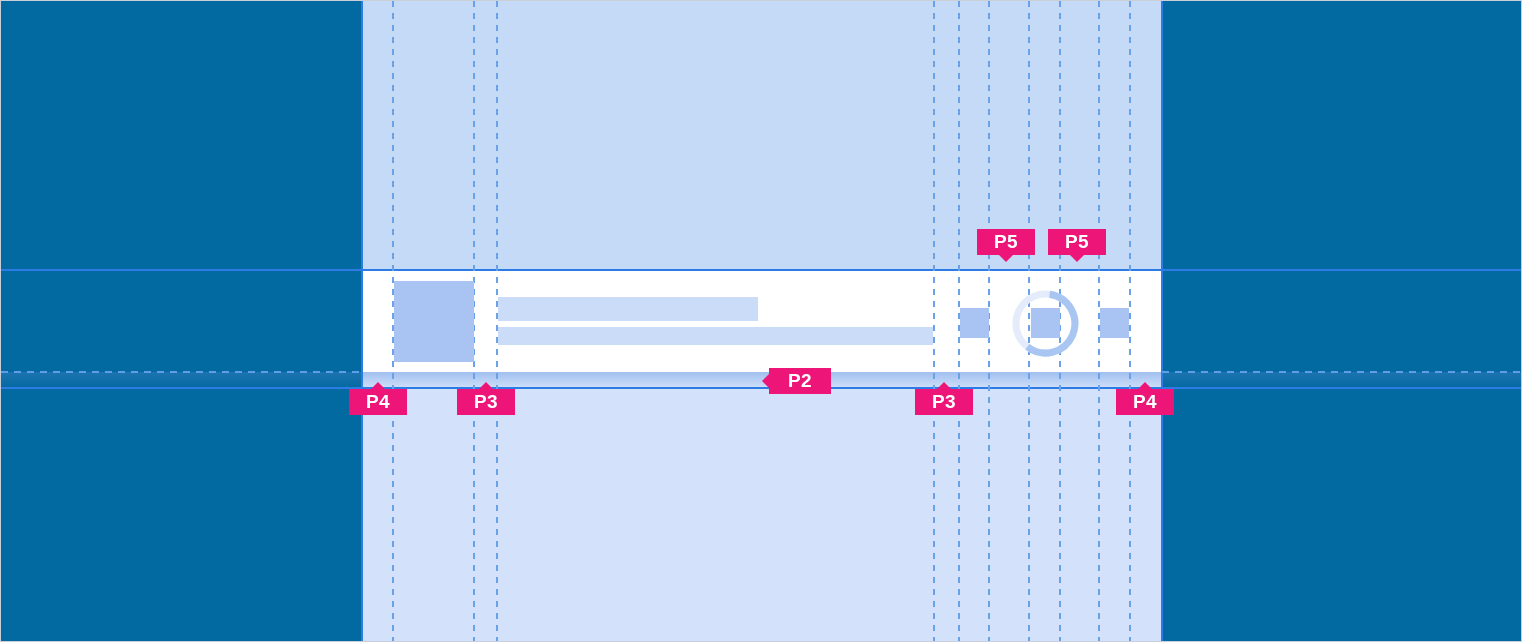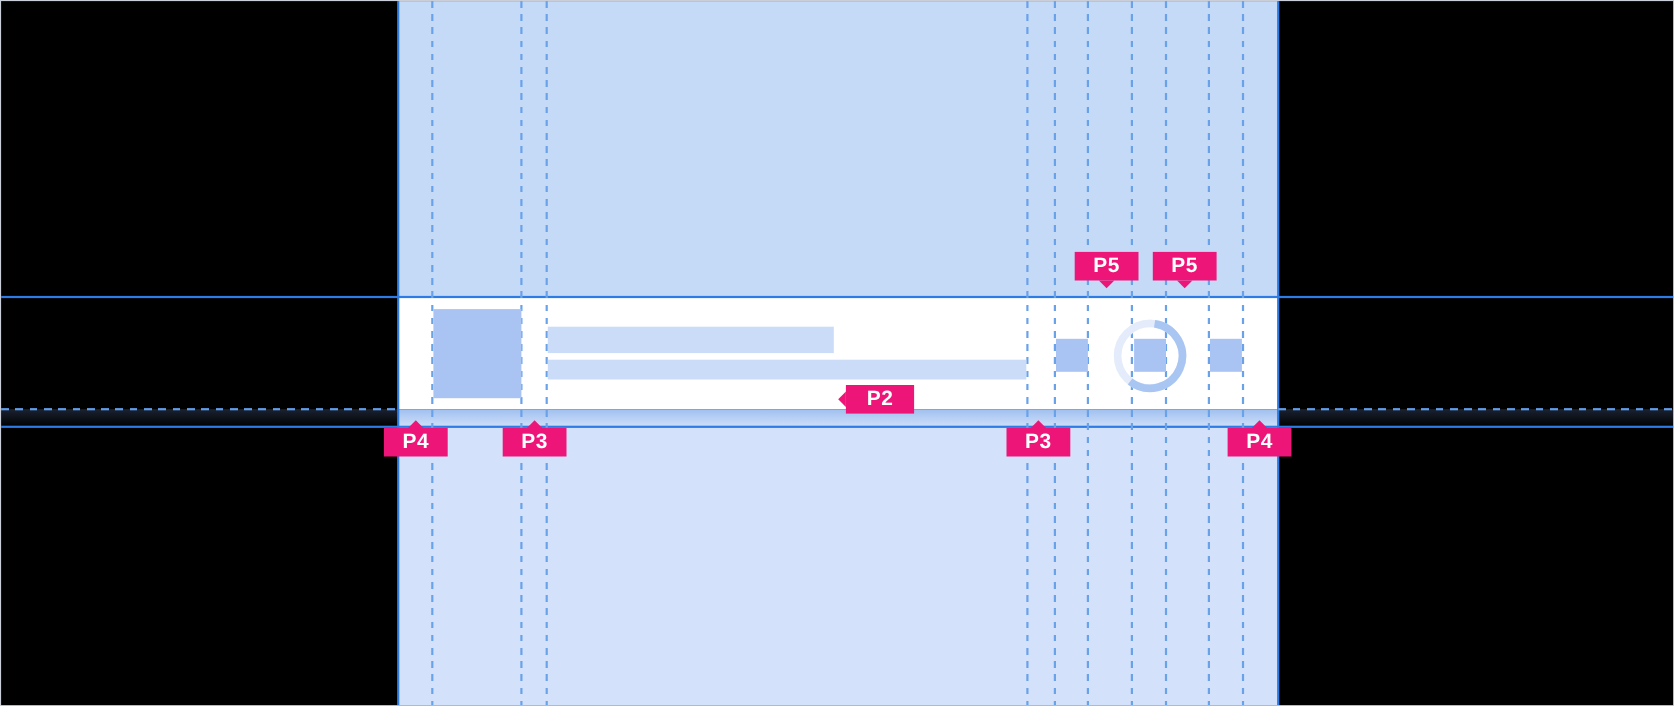--- a/index.html
+++ b/index.html
@@ -1,19 +1,19 @@
 <!DOCTYPE html>
 <html><head>
 <meta charset="utf-8">
 <style>
   html,body{margin:0;padding:0;background:#ffffff;}
   #canvas{
     position:relative;
     width:1522px;height:642px;
-    background:#000000;
+    background:#0369a1;
     border:1px solid #c9ced8;
     box-sizing:border-box;
     overflow:hidden;
     font-family:"Liberation Sans", sans-serif;
   }
   .abs{position:absolute;}
 
   
   .band-top{left:361px;top:0;width:800px;height:269px;background:#c4daf7;}
   .band-bottom{left:361px;top:387px;width:800px;height:255px;background:#d3e1fa;}
@@ -57,21 +57,21 @@
     font-size:19px;font-weight:bold;line-height:26px;text-align:center;
     letter-spacing:0.5px;
   }
   .plabel::after{content:"";position:absolute;width:0;height:0;border:7px solid transparent;}
   .plabel.point-down::after{top:100%;left:50%;margin-left:-7px;border-bottom-width:0;border-top-color:#ed1678;}
   .plabel.point-up::after{bottom:100%;left:50%;margin-left:-7px;border-top-width:0;border-bottom-color:#ed1678;}
   .plabel.point-left::after{right:100%;top:50%;margin-top:-7px;border-left-width:0;border-right-color:#ed1678;}
 
   .p5a{left:976px;top:228px;}
   .p5b{left:1047px;top:228px;}
-  .p2{left:768px;top:349px;width:62px;}
+  .p2{left:768px;top:367px;width:62px;}
   .p4a{left:348px;top:388px;}
   .p3a{left:456px;top:388px;}
   .p3b{left:914px;top:388px;}
   .p4b{left:1115px;top:388px;}
 </style>
 </head>
 <body>
 
 <div id="canvas">
 

